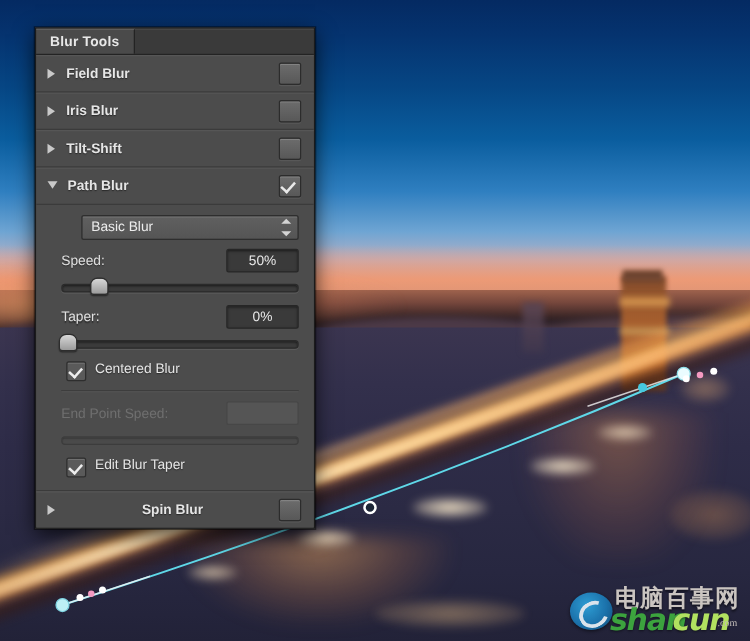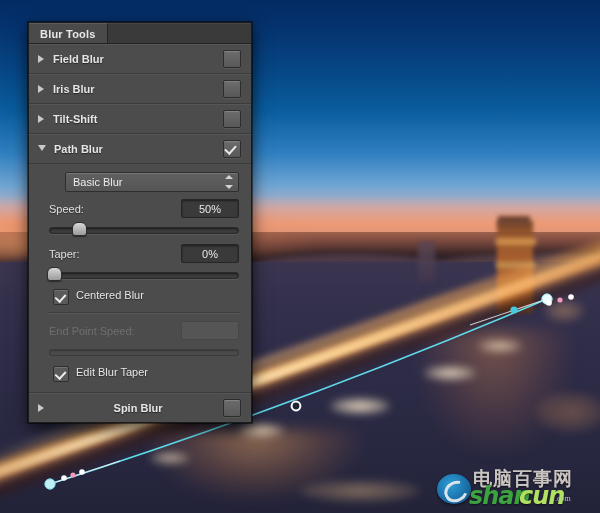--- a/index.html
+++ b/index.html
@@ -133,21 +133,21 @@
       rgba(255,160,80,.34) 0%, rgba(220,120,70,.14) 50%, rgba(190,100,60,0) 78%);
     filter:blur(8px);
   }
 
   
   .overlay{position:absolute;inset:0;}
   .overlay svg{position:absolute;left:0;top:0;}
 
   
   .watermark{
-    position:absolute;left:437px;top:466px;width:142px;height:44px;
+    position:absolute;left:456px;top:466px;width:142px;height:44px;
     opacity:.92;
   }
   .wm-cn{
     position:absolute;left:36px;top:0px;
     font-family:"DejaVu Sans", sans-serif;
     font-size:19px;font-weight:bold;color:#d8d2cc;letter-spacing:1px;
     text-shadow:0 1px 2px rgba(0,0,0,.65);
     white-space:nowrap;
   }
   .wm-shan{

